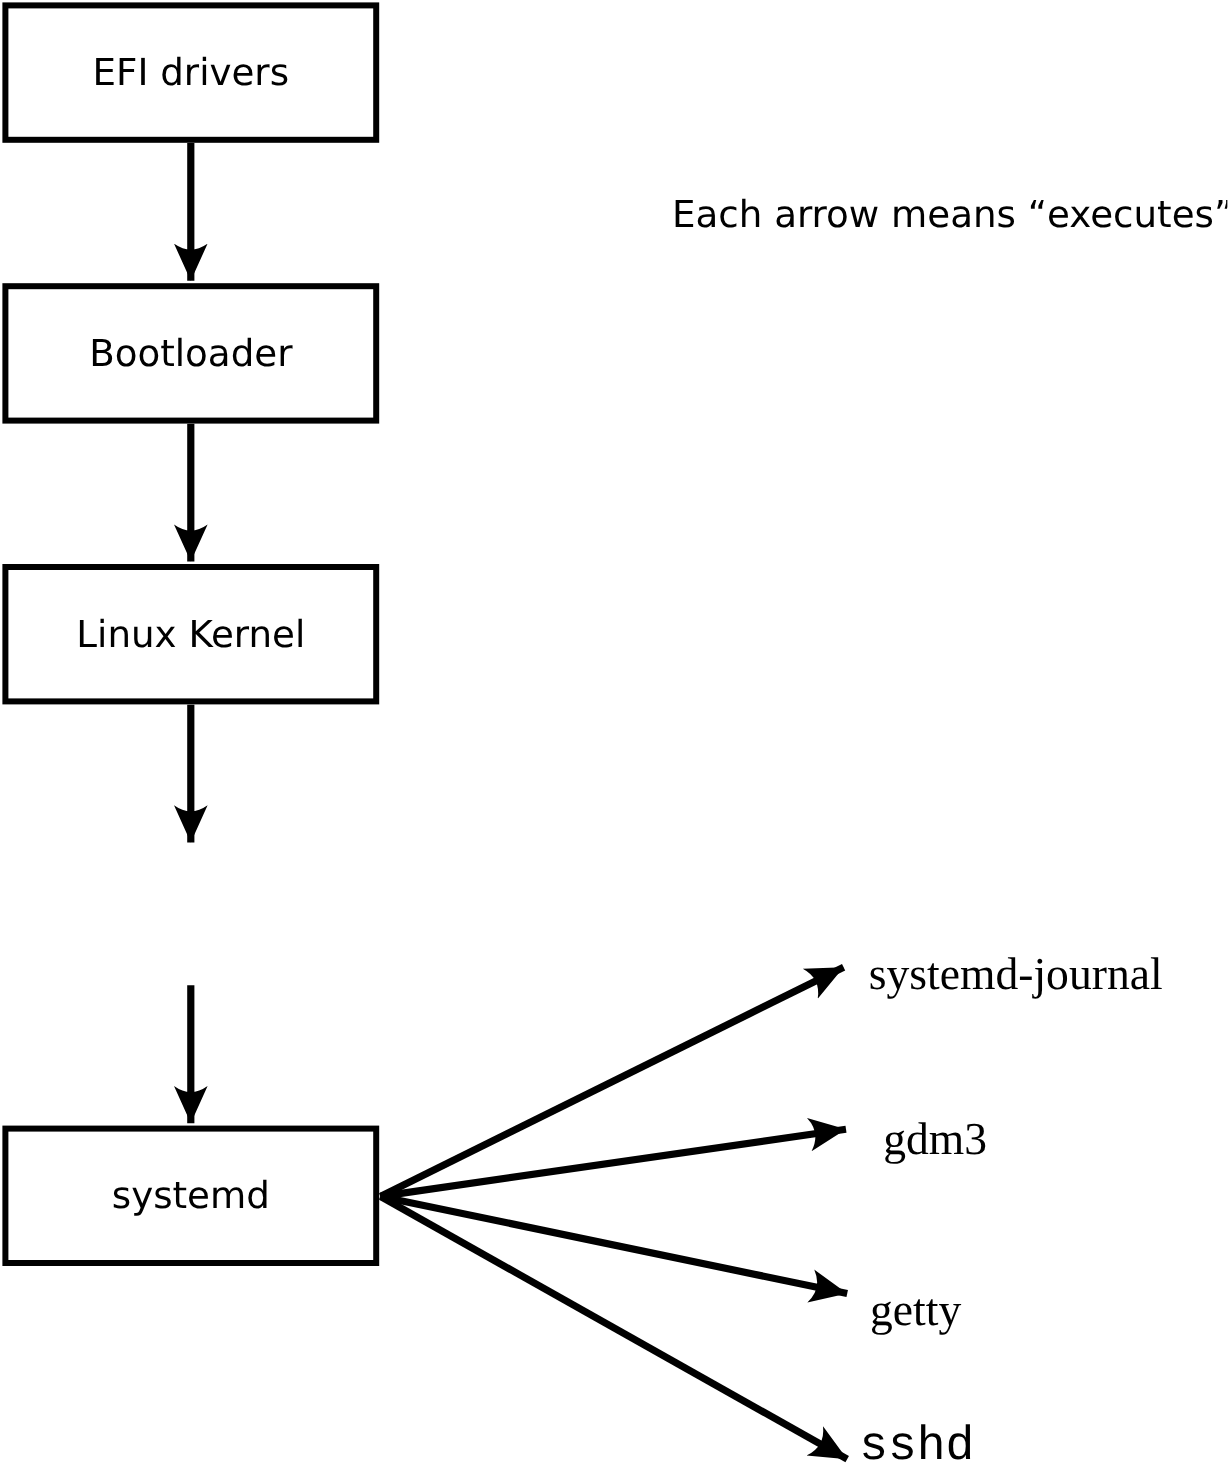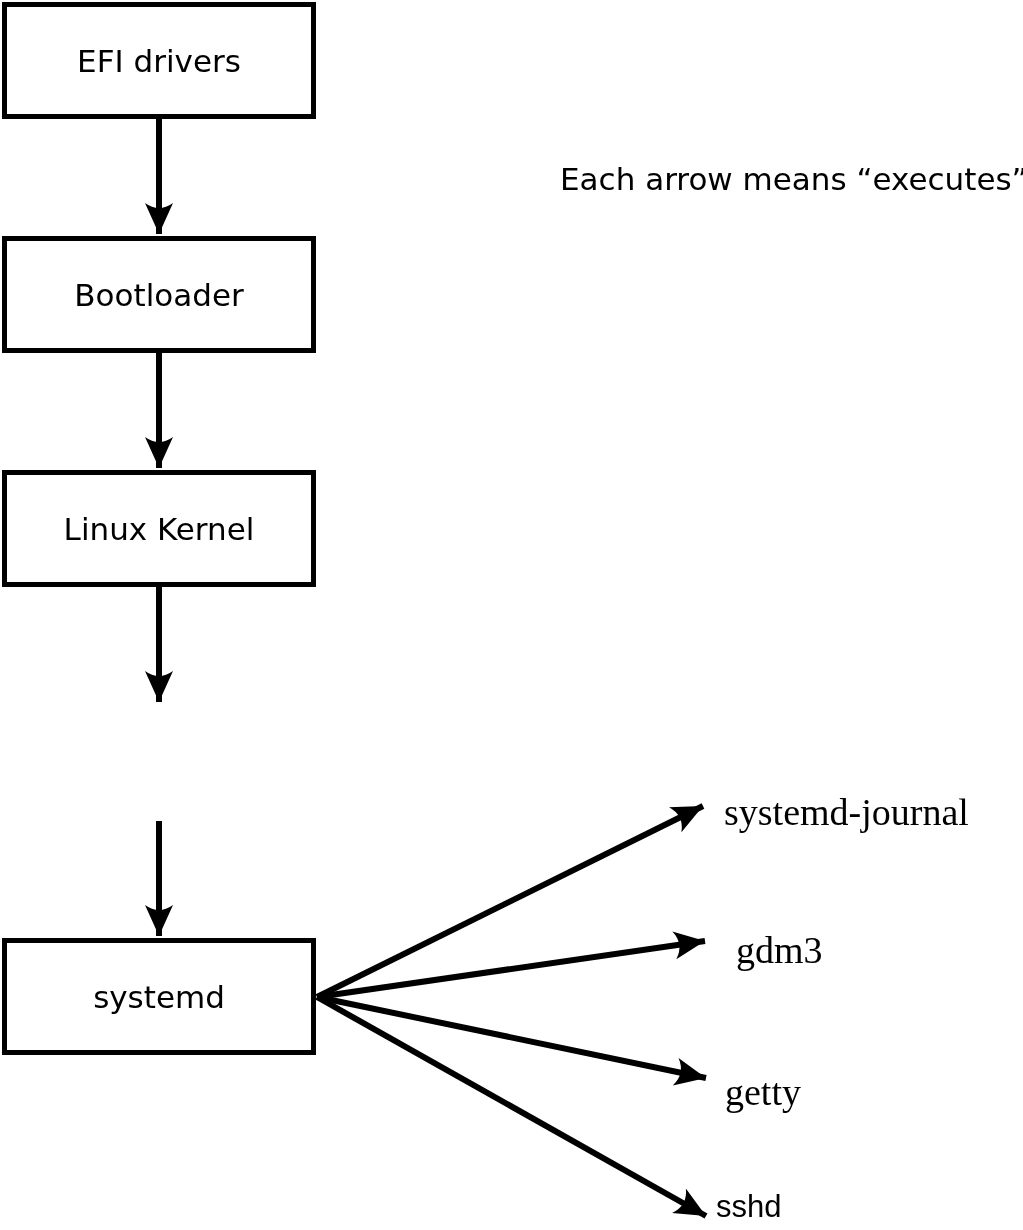--- a/index.html
+++ b/index.html
@@ -54,22 +54,22 @@
     white-space: nowrap;
     line-height: 36px;
     z-index: 2;
   }
   .leaf-mono {
     font-family: Liberation Serif, serif;
     font-size: 38px;
     margin-top: 20px;
   }
   .leaf-sans {
-    font-family: Liberation Sans, sans-serif;
-    font-size: 31px;
+    font-family: Liberation Mono, monospace;
+    font-size: 40px;
     line-height: 40px;
   }
 </style>
 </head>
 <body>
 
 <div class="canvas">
 
   <svg class="arrow-layer" width="1023" height="1230" viewBox="0 0 1023 1230">
     <defs>

